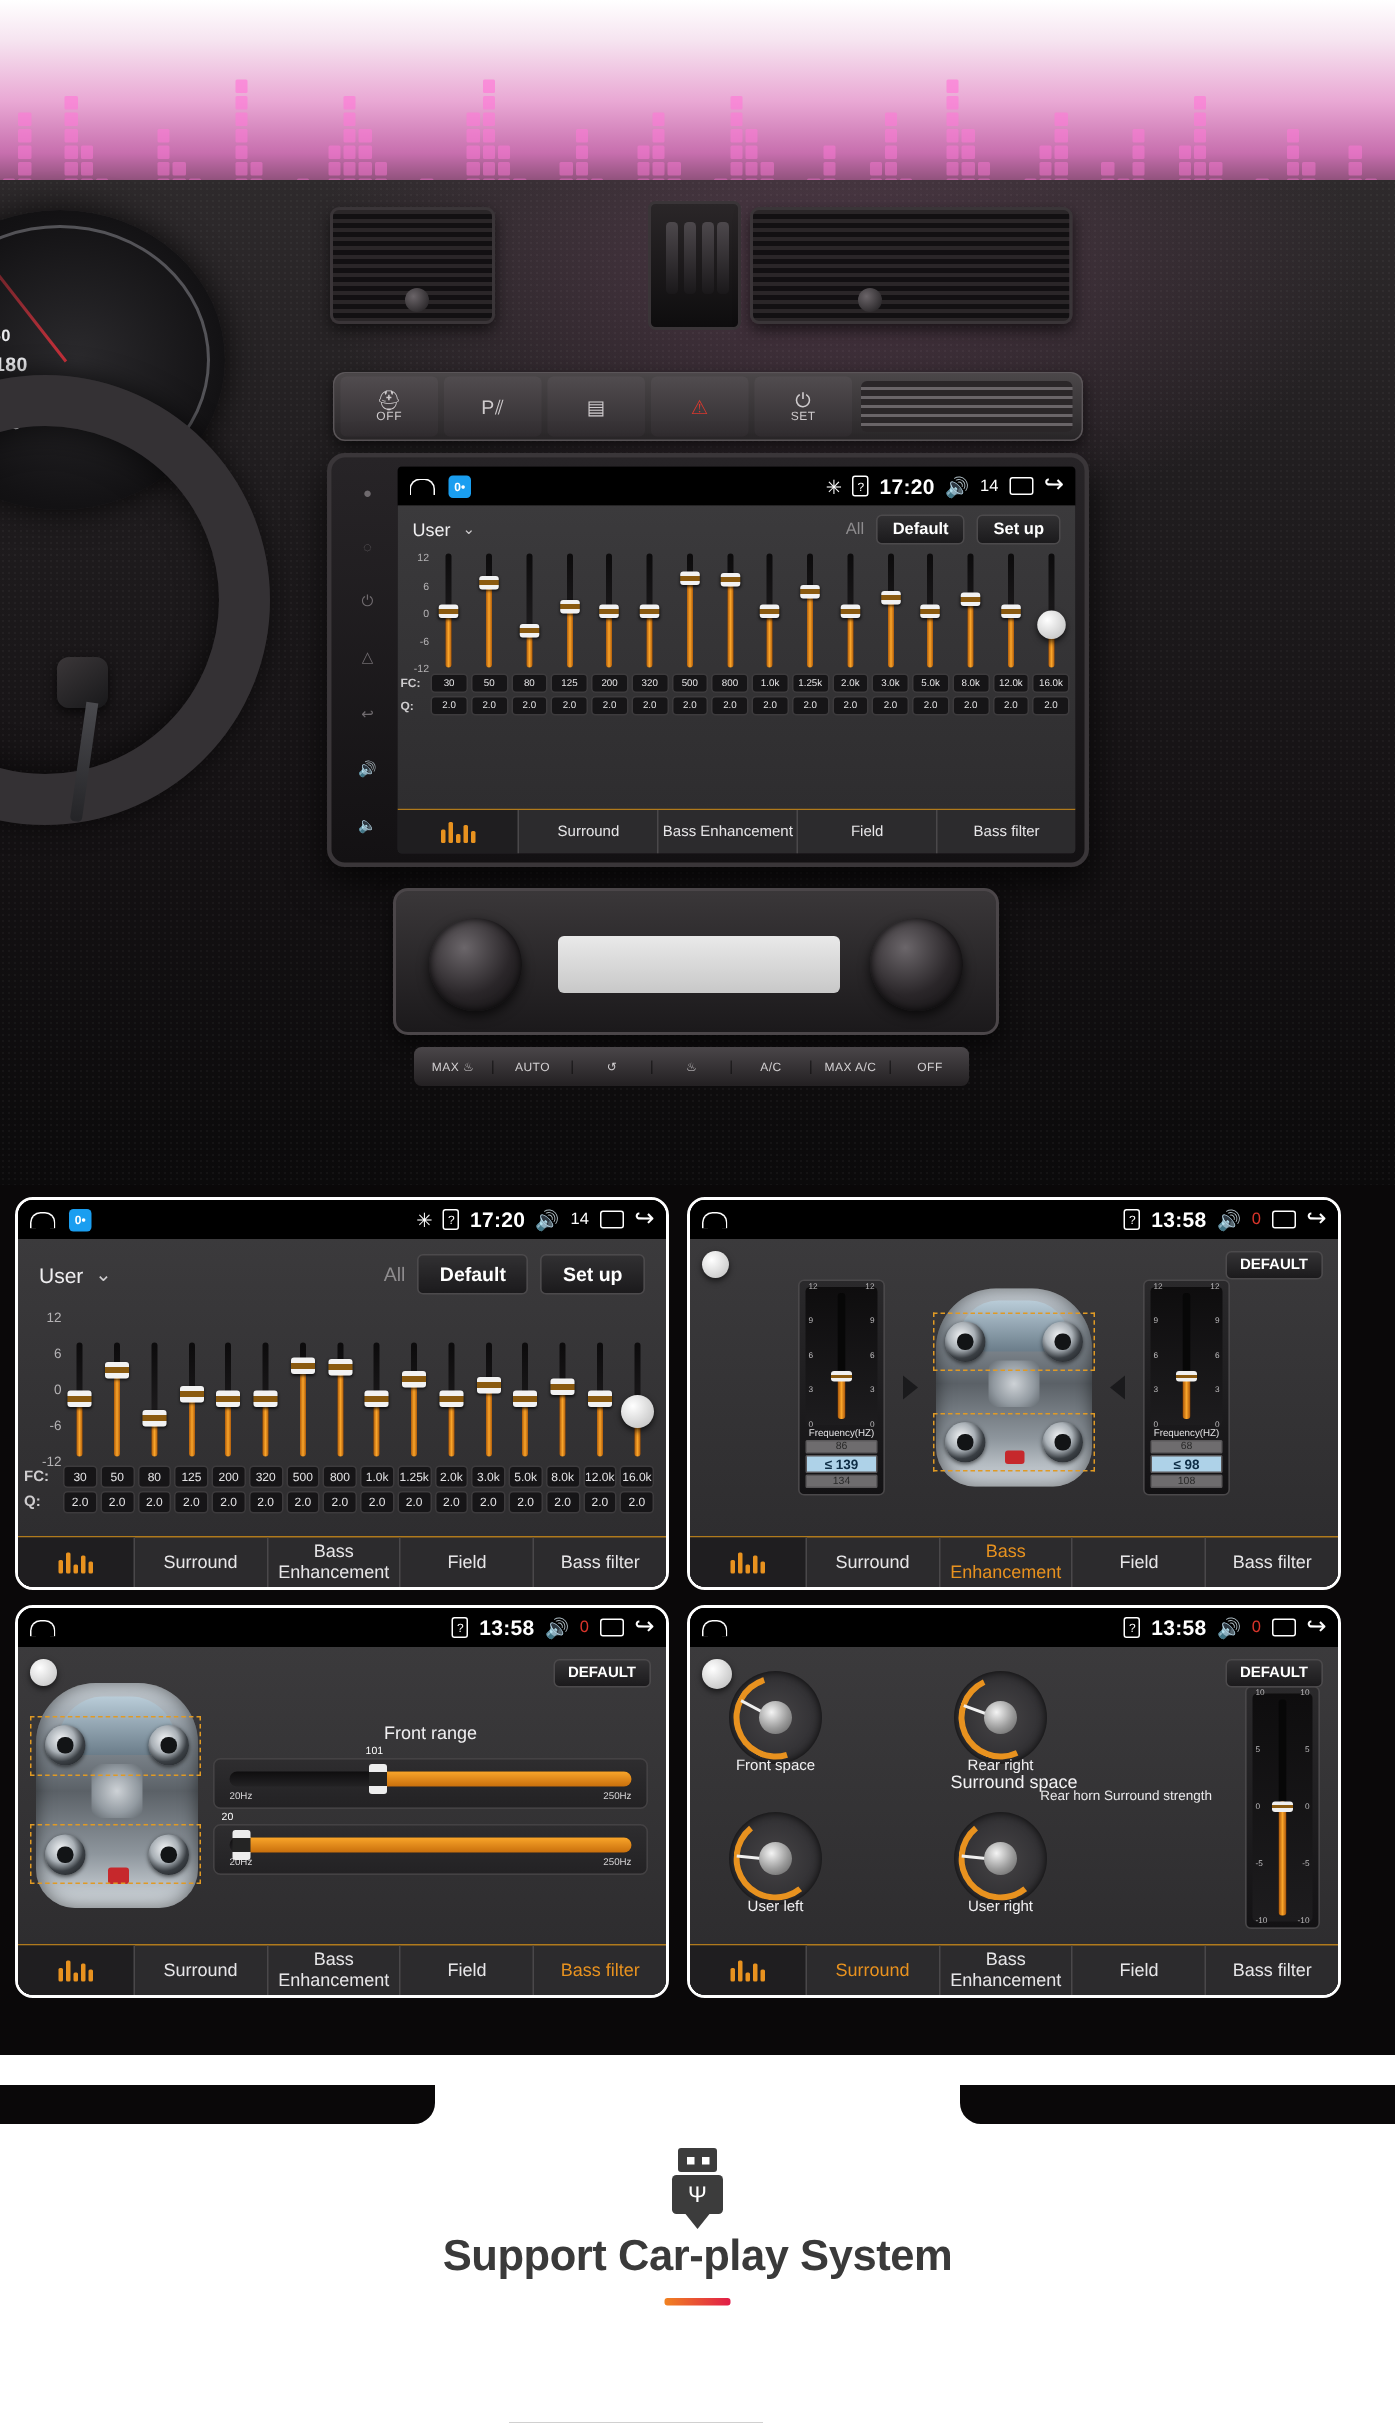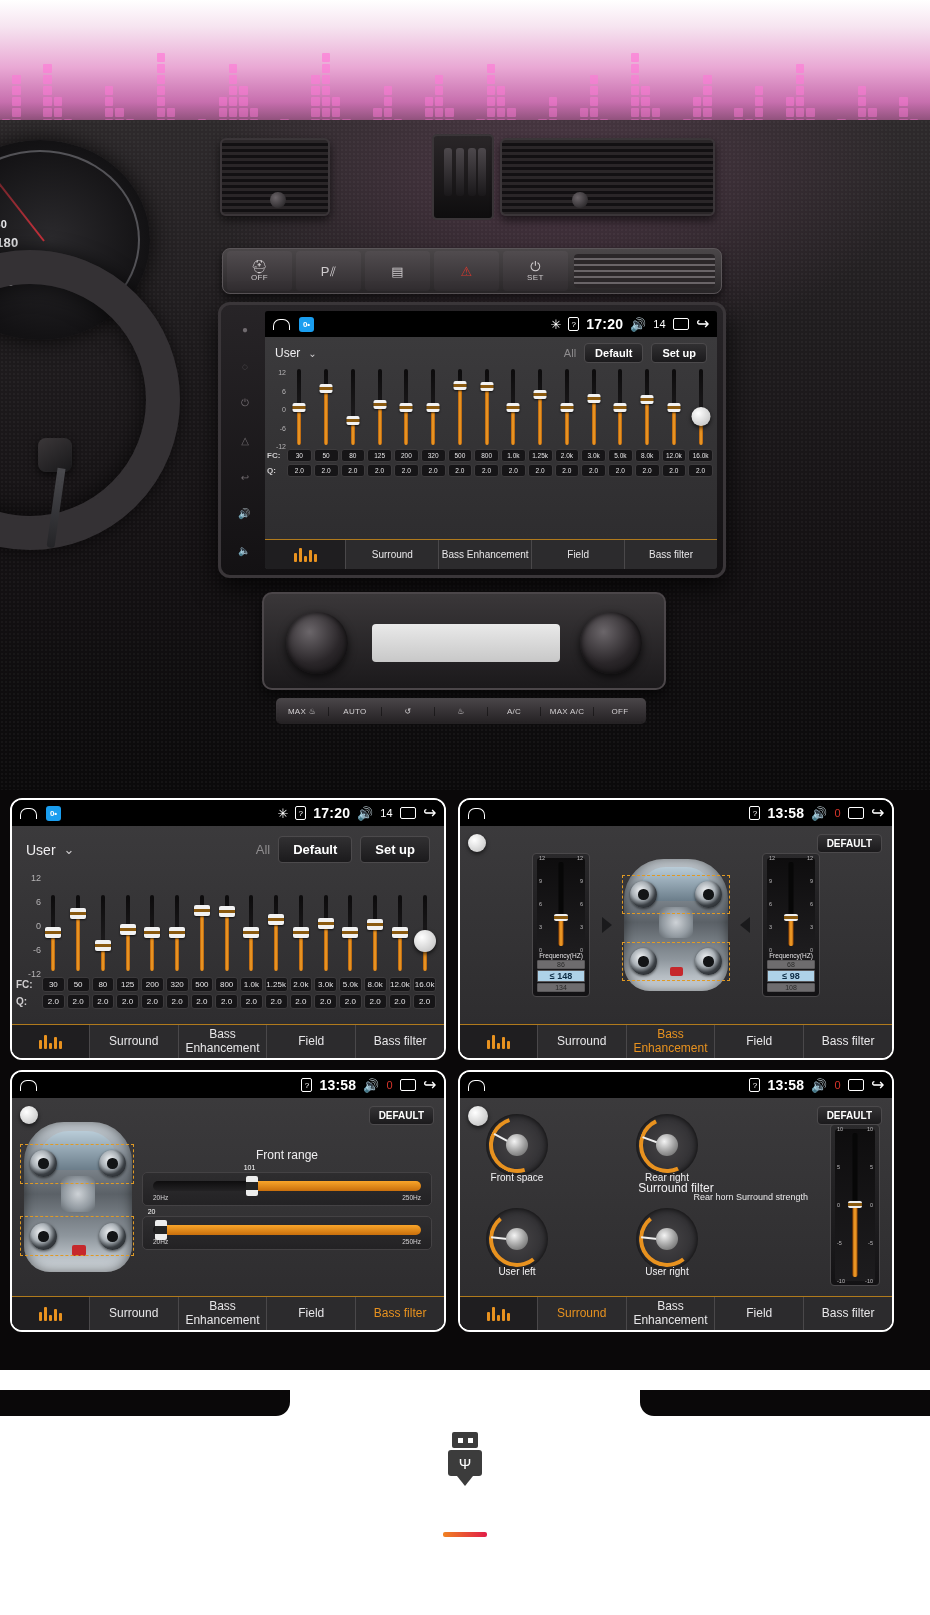--- a/index.html
+++ b/index.html
@@ -1233,21 +1233,21 @@
                 <div class="tnum" style="left: 2px; top: calc(50% - 3px);">6</div>
                 <div class="tnum" style="right: 2px; top: calc(50% - 3px);">6</div>
                 <div class="tnum" style="left: 2px; top: calc(75% - 3px);">3</div>
                 <div class="tnum" style="right: 2px; top: calc(75% - 3px);">3</div>
                 <div class="tnum" style="left: 2px; top: calc(100% - 3px);">0</div>
                 <div class="tnum" style="right: 2px; top: calc(100% - 3px);">0</div>
               </div>
             <div class="be-flabel">Frequency(HZ)</div>
             <div class="be-vals">
               <div class="dim">86</div>
-              <div class="sel">≤ 148</div>
+              <div class="sel">≤ 139</div>
               <div class="dim">134</div>
             </div>
           </div>
 
           <div class="be-arrow r"></div>
 
           <div class="carimg">
             <div class="carbody"></div>
             <div class="carglass"></div>
             <div class="carcenter"></div>
@@ -1398,21 +1398,21 @@
           <span class="ico-vol muted">🔊</span>
           <span class="st-volnum red">0</span>
           <span class="ico-recents"></span>
           <span class="ico-back">↩</span>
         </div>
       </div>
       <div class="ui-body">
         <div class="sr-dot2"></div>
         <div class="be-default">DEFAULT</div>
         <div class="sr-grid" id="srGrid">
-          <div class="sr-center">Surround filter</div>
+          <div class="sr-center">Surround space</div>
           <div class="sr-rhl">Rear horn Surround strength</div>
           <div class="sr-meter">
             <div class="be-scale" id="srScale" style="height:100%">
               <div class="be-bartrack"></div>
               <div class="be-barfill" style="height:50%"></div>
               <div class="be-barknob" style="bottom:48%"></div>
             <div class="tnum" style="left: 2px; top: calc(0% - 3px);">10</div>
                 <div class="tnum" style="right: 2px; top: calc(0% - 3px);">10</div>
                 <div class="tnum" style="left: 2px; top: calc(25% - 3px);">5</div>
                 <div class="tnum" style="right: 2px; top: calc(25% - 3px);">5</div>
@@ -1478,15 +1478,16 @@
     <div class="fcut-l"></div>
     <div class="fcut-r"></div>
     <div class="usb">
       <div class="head">
           <i></i>
           <i></i>
         </div>
       <div class="body">Ψ</div>
       <div class="tip"></div>
     </div>
+    <div class="ftitle">Support Car-play System</div>
     <div class="fbar"></div>
   </div>
 </div>
 
 </body></html>

